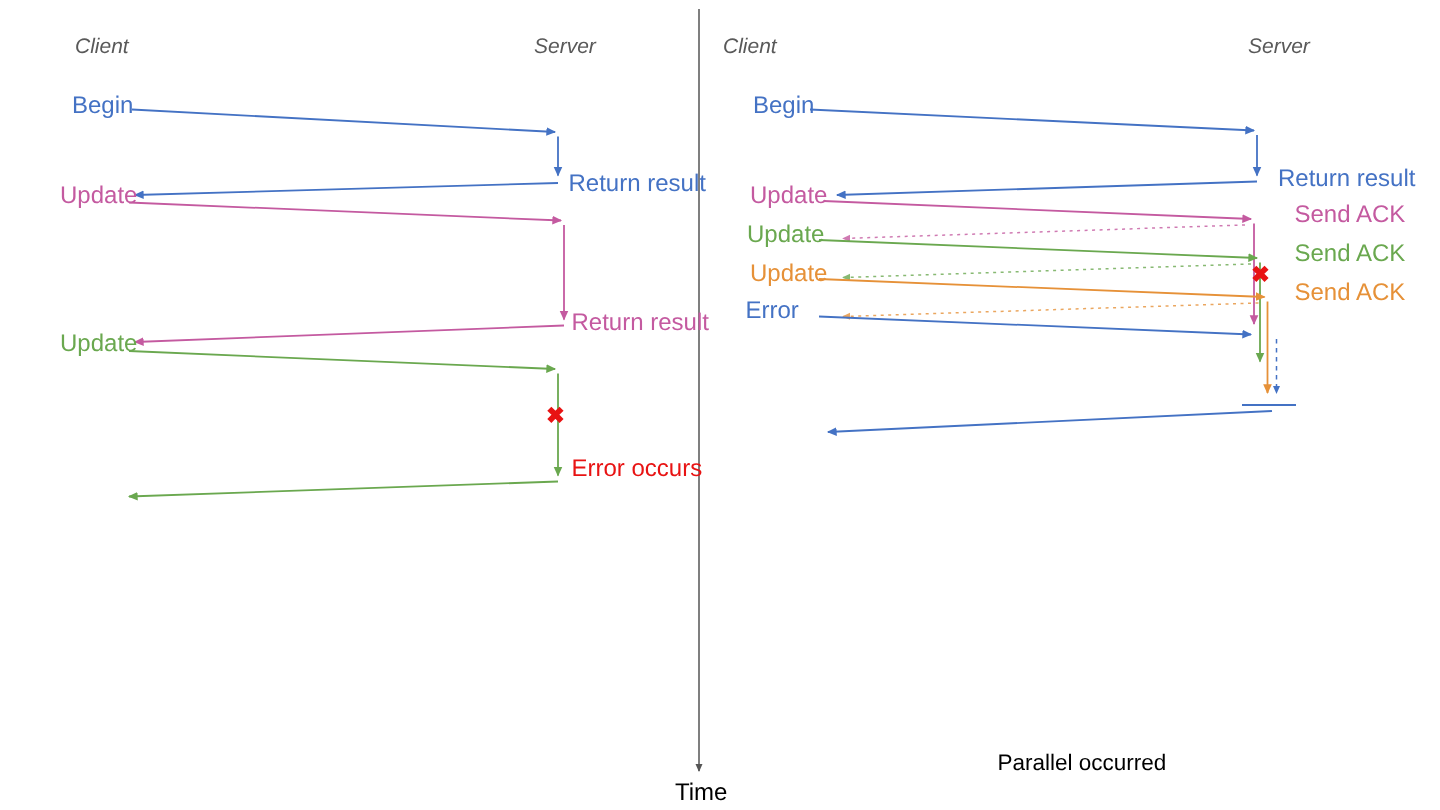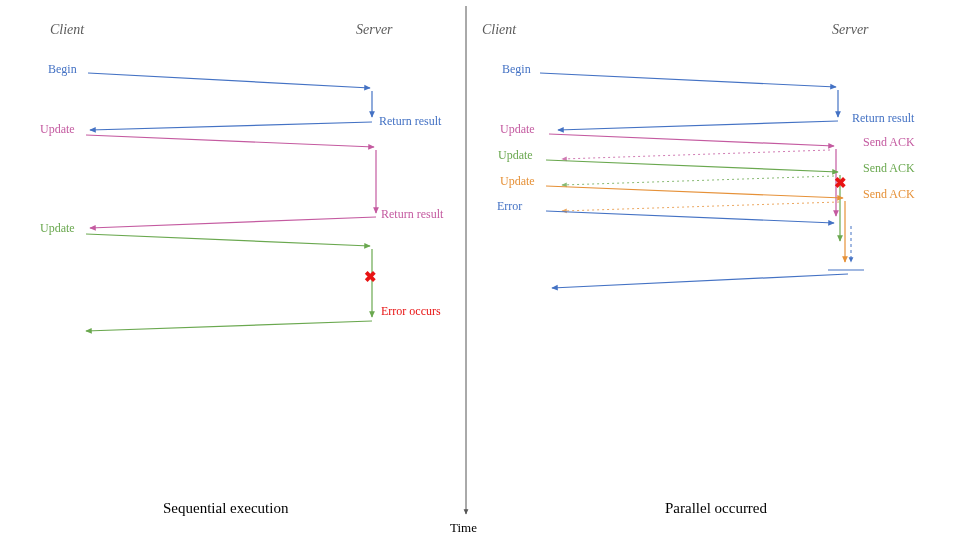--- a/index.html
+++ b/index.html
@@ -1,30 +1,30 @@
 <!DOCTYPE html>
 <html><head>
 <meta charset="utf-8">
 <style>
   * { margin:0; padding:0; box-sizing:border-box; }
   html,body { background:#ffffff; }
   body { font-family:"Liberation Sans", sans-serif; }
-  .stage { position:relative; width:960px; height:540px; background:#ffffff; overflow:hidden;font-family:Liberation Serif, serif; }
+  .stage { position:relative; width:960px; height:540px; background:#ffffff; overflow:hidden; }
   .layer { position:absolute; left:0; top:0; }
-  .lbl { position:absolute; font-size:12px; white-space:nowrap; }
+  .lbl { position:absolute; font-size:16px; white-space:nowrap; }
   .hdr { font-style:italic; font-size:14px; color:#595959; }
   .c-blue   { color:#4472C4; }
   .c-pink   { color:#C45AA0; }
   .c-green  { color:#6AA84F; }
   .c-orange { color:#E69138; }
   .c-red    { color:#E81313;margin-top:34px; }
   .block { white-space:normal; line-height:1.22; }
   .caption { font-size:15px; color:#000000; }
   .xmark { position:absolute; font-weight:bold; font-size:15px; color:#E81313; }
-  .time-label { font-size:13px; color:#000000;text-align:right; }
+  .time-label { font-size:16px; color:#000000;text-align:right; }
   line, path.arrow { fill:none; }
 </style>
 </head>
 <body>
 
 <div class="stage">
 
   <svg class="layer" width="960" height="540" viewBox="0 0 960 540">
     <defs>
       <marker id="mBlue" viewBox="0 0 10 10" refX="8" refY="5" markerWidth="6" markerHeight="6" orient="auto">
@@ -89,21 +89,20 @@
 
   <div class="lbl c-pink" style="left:40px; top:122px">Update</div>
   <div class="lbl c-pink" style="left:381px; top:207px">Return result</div>
 
   <div class="lbl c-green" style="left:40px; top:221px">Update</div>
 
   <div class="xmark" style="left:364px; top:268px">✖</div>
   <div class="lbl c-red" style="left:381px; top:270px">Error occurs</div>
 
 
-  <div class="lbl caption" style="left:163px; top:500px">Sequential execution</div>
 
   <div class="lbl hdr" style="left:482px; top:22px">Client</div>
   <div class="lbl hdr" style="left:832px; top:22px">Server</div>
 
   <div class="lbl c-blue" style="left:502px; top:62px">Begin</div>
   <div class="lbl c-blue" style="left:852px; top:111px">Return result</div>
 
   <div class="lbl c-pink" style="left:500px; top:122px">Update</div>
   <div class="lbl c-pink" style="left:863px; top:135px">Send ACK</div>
 

